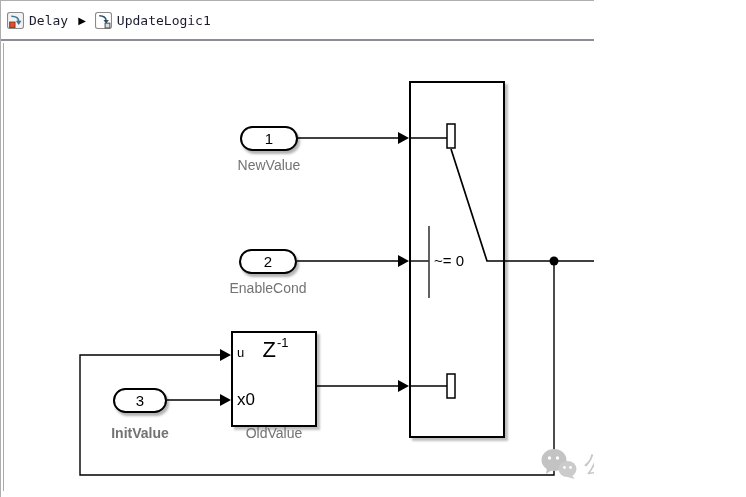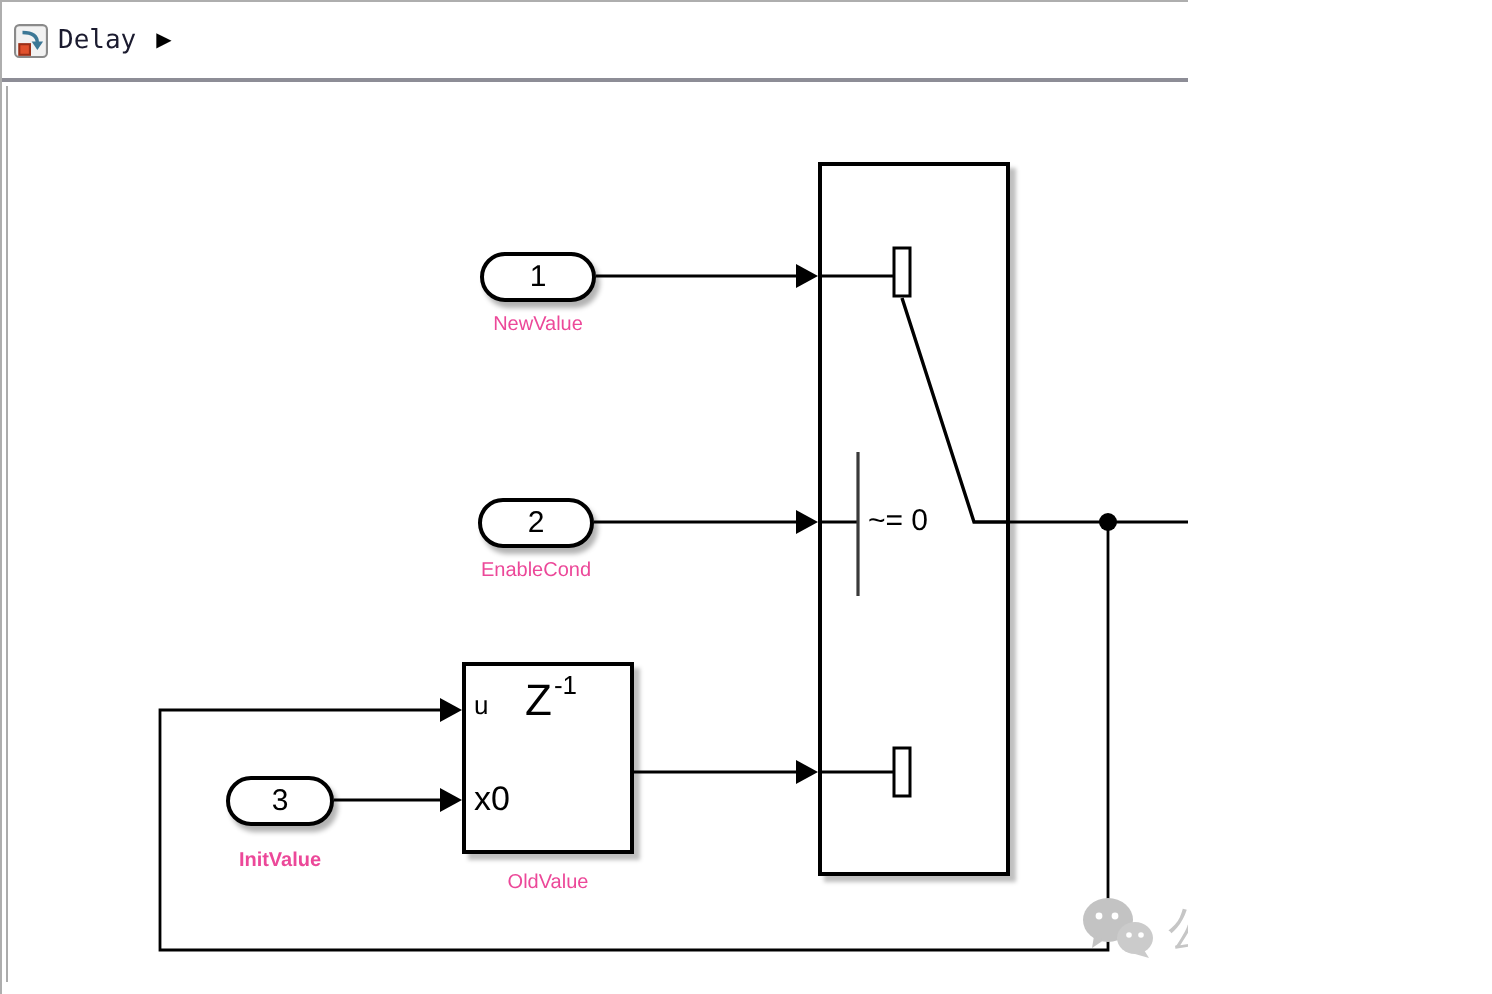--- a/index.html
+++ b/index.html
@@ -37,26 +37,26 @@
   }
   .oval-new{left:239px;top:125px;width:58px;height:25px;}
   .oval-enable{left:238px;top:248px;width:58px;height:25px;}
   .oval-init{left:112px;top:387px;width:54px;height:25px;}
   .oval-out{left:643px;top:248px;width:57px;height:25px;}
   
   #wires{position:absolute;left:0;top:0;z-index:3;}
   
   .lbl{
     position:absolute;transform:translateX(-50%);white-space:nowrap;
-    font-size:10px;color:#ec4899;z-index:4;
+    font-size:14px;color:#737373;z-index:4;
   }
   .lbl-new{left:268px;top:156px;}
   .lbl-enable{left:267px;top:279px;}
   .lbl-init{left:139px;top:424px;font-weight:bold;}
-  .lbl-old{left:273px;top:435px;}
+  .lbl-old{left:273px;top:424px;}
   .lbl-out{left:673px;top:278px;}
   .criteria{position:absolute;left:433px;top:251px;font-size:15px;z-index:4;white-space:nowrap;}
   .port-u{position:absolute;left:236px;top:344px;font-size:13px;z-index:4;}
   .port-x0{position:absolute;left:236px;top:389px;font-size:17px;z-index:4;}
   .zsym{position:absolute;left:274px;top:336px;transform:translateX(-50%);font-size:22px;z-index:4;white-space:nowrap;}
   .zsym sup{font-size:13px;position:relative;top:-2px;left:1px;}
   
   .watermark{
     position:absolute;left:540px;top:447px;display:flex;align-items:center;z-index:6;
   }
@@ -75,20 +75,29 @@
     <div class="crumb">
       <svg class="crumb-icon" viewBox="0 0 16 16">
         <rect x="0.5" y="0.5" width="15" height="15" rx="2" fill="#f2f2f2" stroke="#8a8a8a"></rect>
         <path d="M4 4 C9 4 11 6 11 9" stroke="#3c7896" stroke-width="1.6" fill="none"></path>
         <path d="M8.3 8.2 L11 12.2 L13.7 8.2 Z" fill="#3c7896"></path>
         <rect x="2.5" y="9.5" width="5" height="5" fill="#e0512d" stroke="#9c3018"></rect>
       </svg>
       <span class="crumb-label">Delay</span>
     </div>
     <span class="crumb-sep">▶</span>
+    <div class="crumb">
+      <svg class="crumb-icon" viewBox="0 0 16 16">
+        <rect x="0.5" y="0.5" width="15" height="15" rx="2" fill="#ffffff" stroke="#8a8a8a"></rect>
+        <path d="M4 3.5 C8.5 3.5 10.5 5.5 10.5 8.5" stroke="#2e4e66" stroke-width="1.4" fill="none"></path>
+        <path d="M8 7.5 L10.5 11 L13 7.5 Z" fill="#2e4e66"></path>
+        <rect x="9.5" y="10.5" width="4.5" height="4.5" fill="#dcdcdc" stroke="#555555"></rect>
+      </svg>
+      <span class="crumb-label">UpdateLogic1</span>
+    </div>
   </div>
 
   <div class="left-edge"></div>
 
   <div class="sblock block-switch"></div>
   <div class="sblock block-delay"></div>
 
   <div class="oval oval-new">
     <span>1</span>
   </div>

